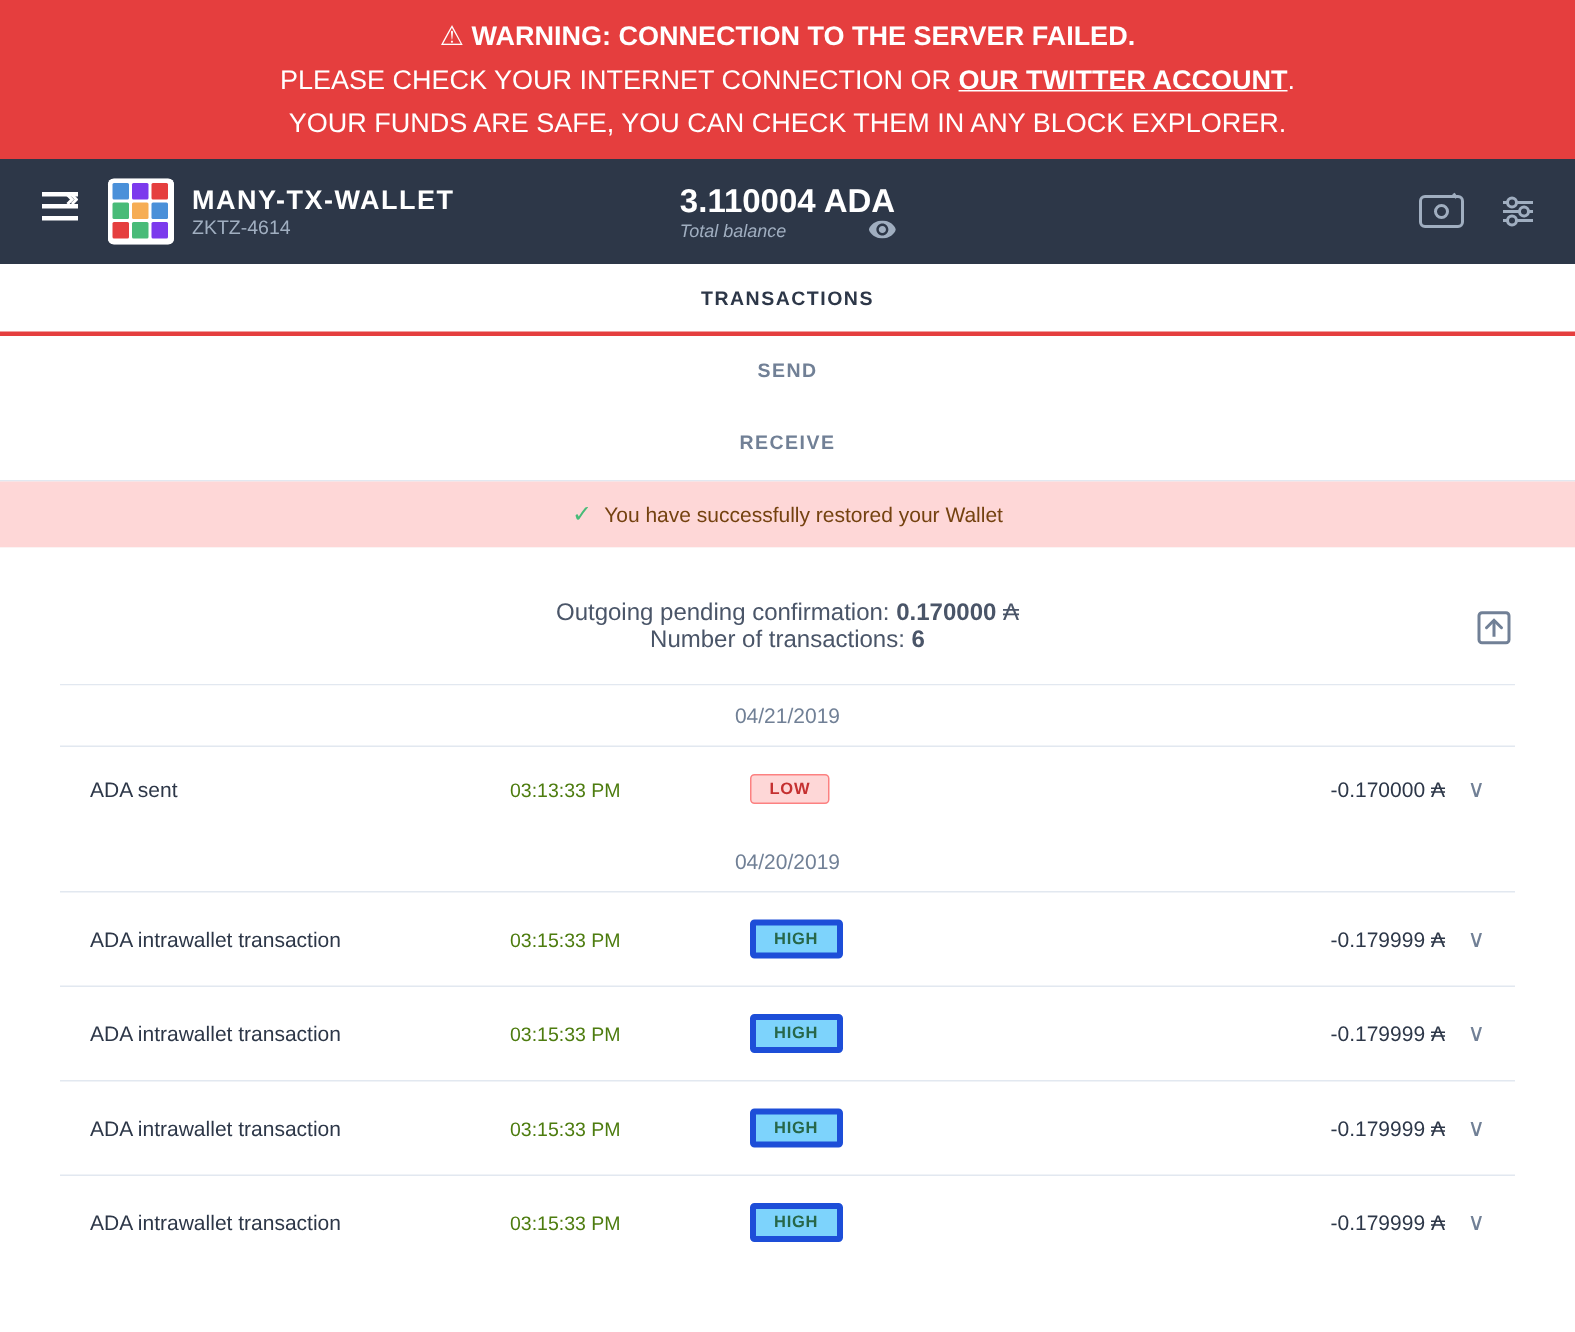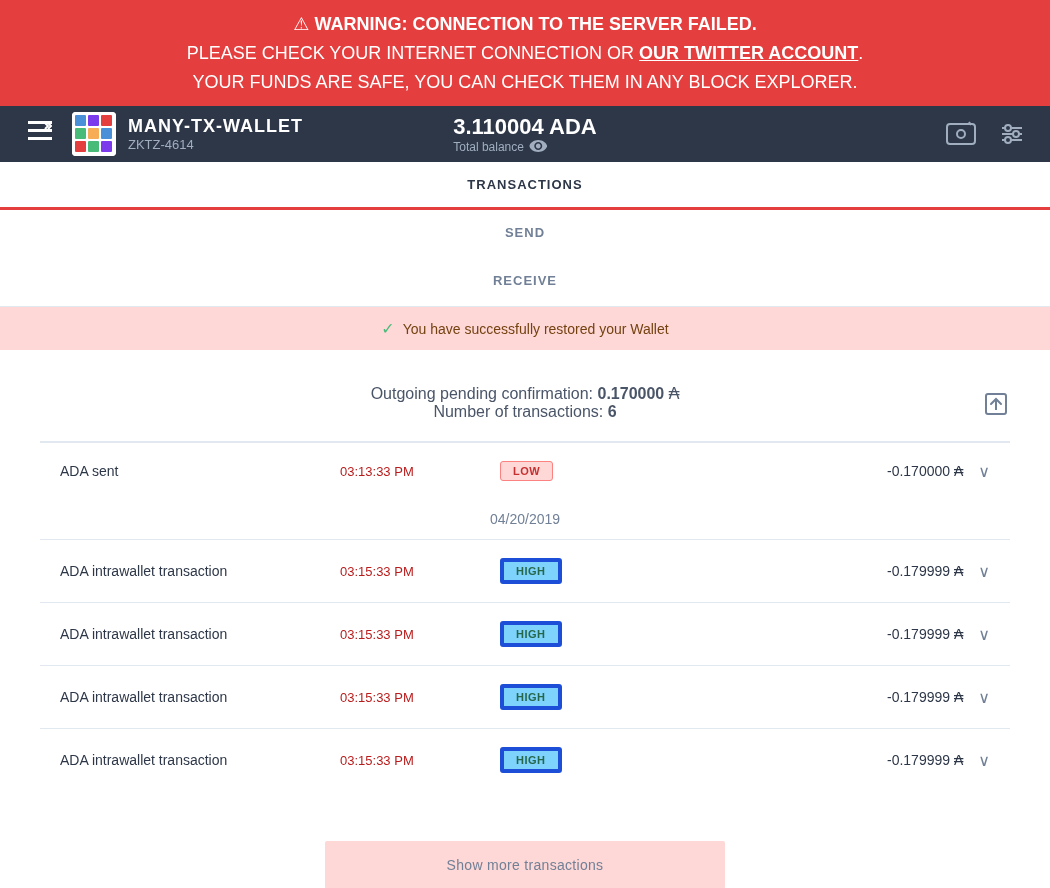--- a/index.html
+++ b/index.html
@@ -15,21 +15,21 @@
       line-height: 1.6;
     }
     .warning-banner a { color: white; text-decoration: underline; font-weight: bold; }
 
     
     .header {
       background: #2d3748;
       display: flex;
       align-items: center;
       padding: 0 20px;
-      height: 56px;
+      height: 70px;
       position: relative;
     }
     .header-left {
       display: flex;
       align-items: center;
       gap: 12px;
     }
     .menu-icon {
       color: white;
       font-size: 22px;
@@ -52,21 +52,21 @@
     .wallet-id { font-size: 13px; color: #a0aec0; }
 
     .header-center {
       position: absolute;
       left: 50%;
       transform: translateX(-50%);
       text-align: center;
       color: white;
     }
     .balance-amount { font-size: 22px; font-weight: bold; }
-    .balance-label { font-size: 12px; color: #a0aec0; display: flex; align-items: center; justify-content: flex-start; gap: 5px; }
+    .balance-label { font-size: 12px; color: #a0aec0; display: flex; align-items: center; justify-content: space-between; gap: 5px; font-style: italic; }
 
     .header-right {
       margin-left: auto;
       display: flex;
       gap: 15px;
       align-items: center;
     }
     .header-icon-btn {
       color: #a0aec0;
       cursor: pointer;
@@ -154,21 +154,21 @@
     }
     .tx-name {
       flex: 0 0 280px;
       font-size: 14px;
       color: #2d3748;
       font-weight: 500;
     }
     .tx-time {
       flex: 0 0 160px;
       font-size: 13px;
-      color: #b91c1c;
+      color: #4d7c0f;
     }
     .tx-badge {
       flex: 0 0 100px;
     }
     .badge {
       display: inline-block;
       padding: 3px 12px;
       border-radius: 3px;
       font-size: 11px;
       font-weight: bold;
@@ -329,20 +329,21 @@
         <rect x="4" y="4" width="20" height="20" rx="2" stroke="#718096" stroke-width="2" fill="none"></rect>
         <path d="M9 14l5-5 5 5" stroke="#718096" stroke-width="2" stroke-linecap="round"></path>
         <line x1="14" y1="9" x2="14" y2="20" stroke="#718096" stroke-width="2"></line>
       </svg>
     </div>
   </div>
 
   <hr class="divider">
 
   <div class="transactions-area" id="transactions-container">
+  <div class="date-label">04/21/2019</div>
       <div class="transaction-row">
         <div class="tx-name">ADA sent</div>
         <div class="tx-time">03:13:33 PM</div>
         <div class="tx-badge">
           <span class="badge badge-low">LOW</span>
         </div>
         <div class="tx-amount">-0.170000 ₳</div>
         <div class="tx-expand">∨</div>
       </div>
       <div class="date-label">04/20/2019</div>

